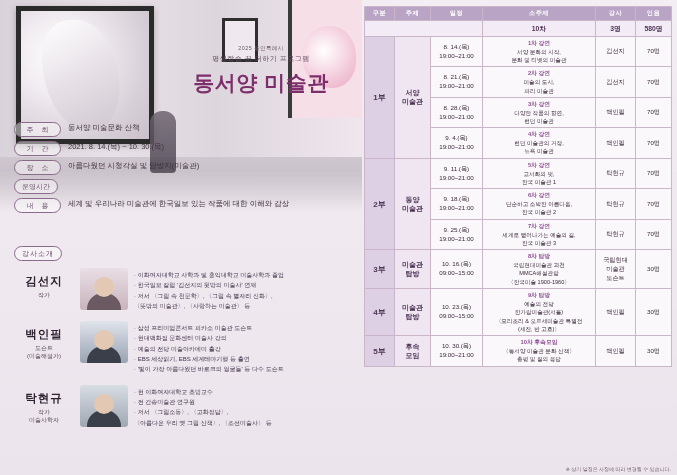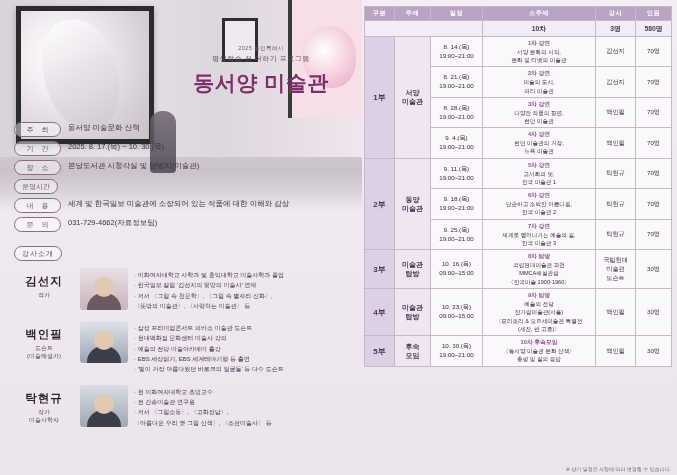--- a/index.html
+++ b/index.html
@@ -111,36 +111,32 @@
       <div class="t-main">동서양 미술관</div>
     </div>
 
     <div class="info" id="info-list">
         <div class="info-row">
           <div class="pill">주 최</div>
           <div class="info-txt"><span>동서양 미술문화 산책</span></div>
         </div>
         <div class="info-row">
           <div class="pill">기 간</div>
-          <div class="info-txt"><span>2025. 8. 17.(목) ~ 10. 30.(목)</span></div>
+          <div class="info-txt"><span>2021. 8. 14.(목) ~ 10. 30.(목)</span></div>
         </div>
         <div class="info-row">
           <div class="pill">장 소</div>
-          <div class="info-txt"><span>본당도서관 시청각실 및 탐방지(미술관)</span></div>
+          <div class="info-txt"><span>아름다웠던 시청각실 및 탐방지(미술관)</span></div>
         </div>
         <div class="info-row">
           <div class="pill wide">운영시간</div>
         </div>
         <div class="info-row">
           <div class="pill">내 용</div>
-          <div class="info-txt"><span>세계 및 한국일보 미술관에 소장되어 있는 작품에 대한 이해와 감상</span></div>
-        </div>
-        <div class="info-row">
-          <div class="pill">문 의</div>
-          <div class="info-txt"><span>031-729-4662(자료정보팀)</span></div>
+          <div class="info-txt"><span>세계 및 우리나라 미술관에 한국일보 있는 작품에 대한 이해와 감상</span></div>
         </div>
       </div>
 
     <div class="lect-head">
       <div class="lect-pill">강사소개</div>
     </div>
 
     <div class="profiles" id="profiles">
         <div class="prof">
           <div class="prof-name">

